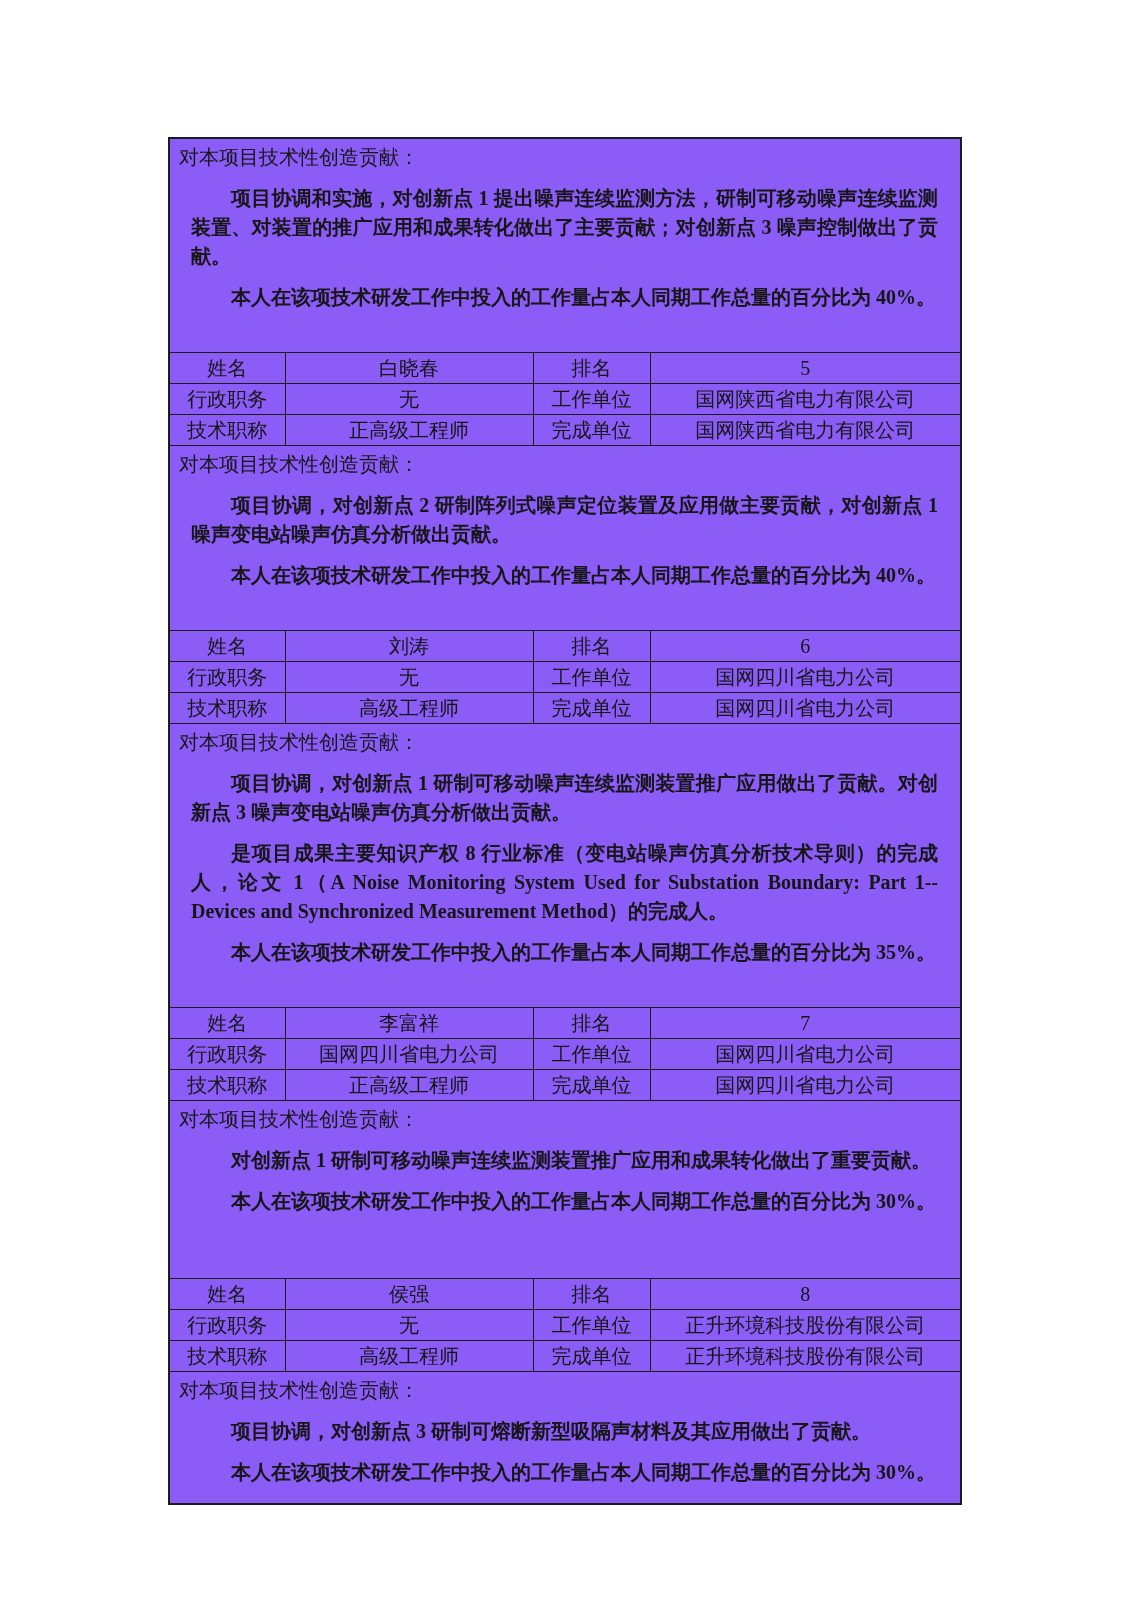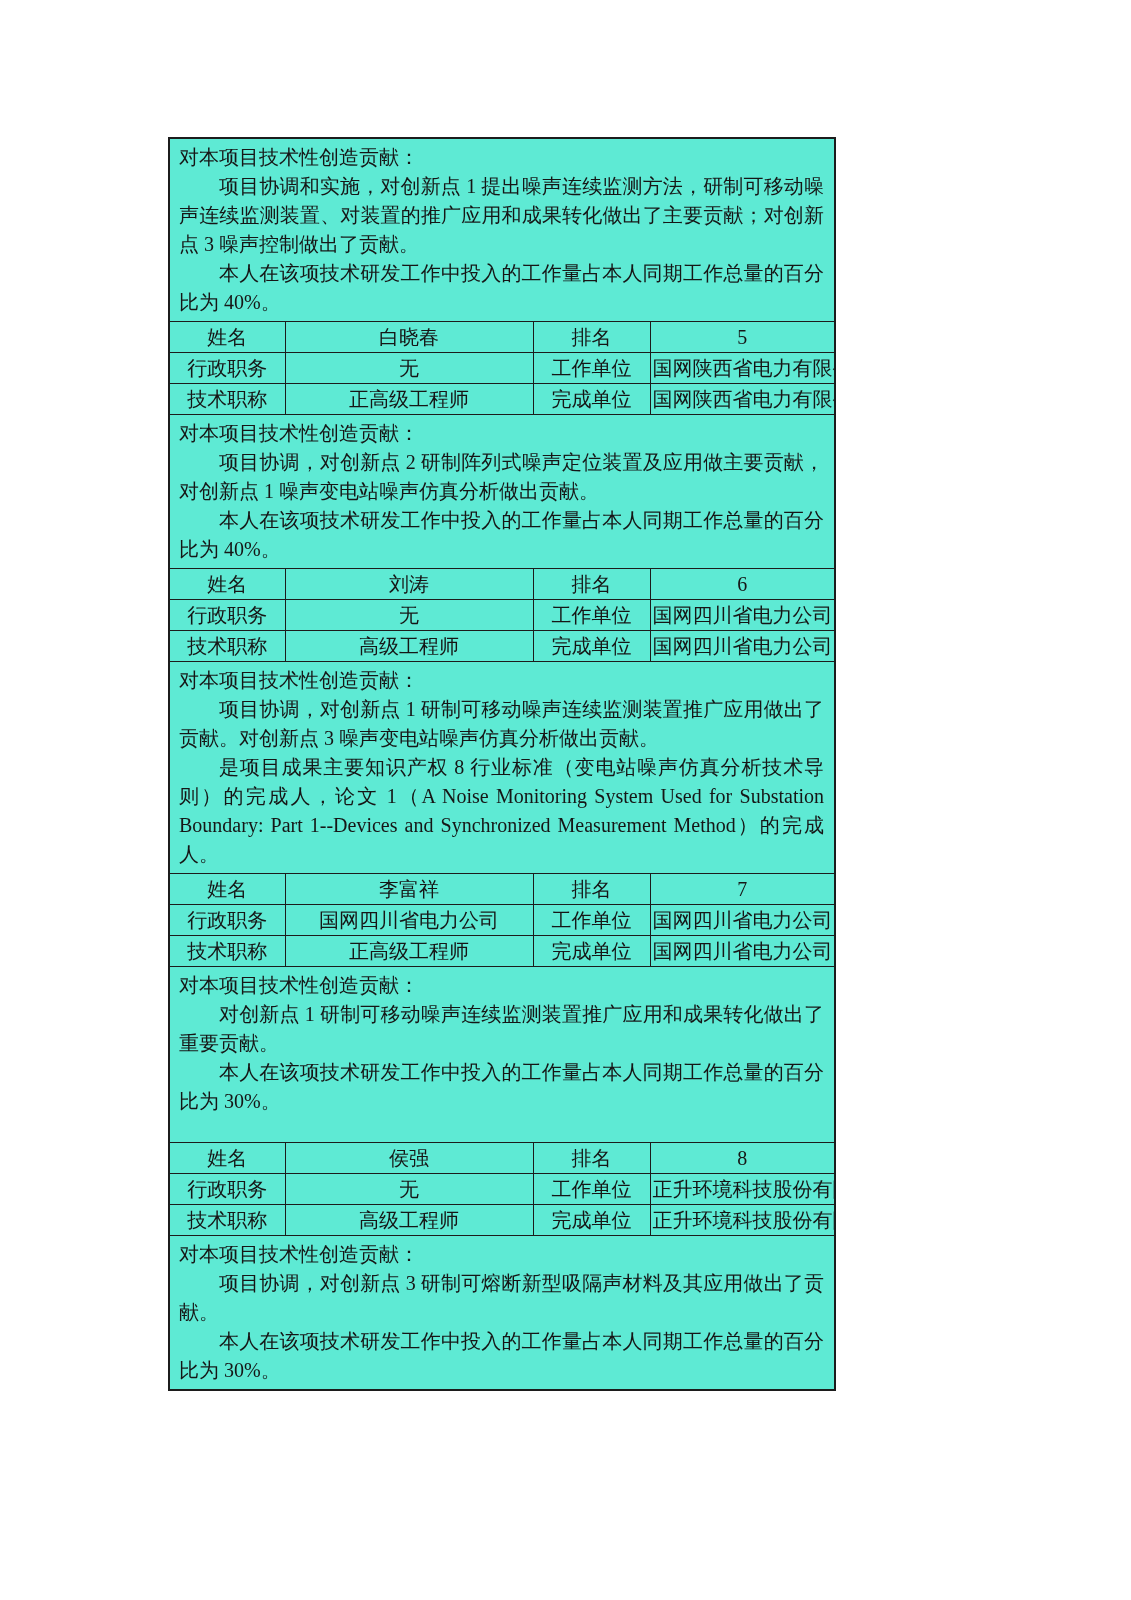--- a/index.html
+++ b/index.html
@@ -13,48 +13,50 @@
     height: 1600px;
     background: #ffffff;
     font-family: "Liberation Serif", "DejaVu Serif", serif;
     color: #161616;
     overflow: hidden;
   }
   .doc {
     position: absolute;
     left: 168px;
     top: 137px;
-    width: 668px;
+    width: 794px;
     box-sizing: border-box;
     border: 2px solid #1c1c1c;
-    background: #5eead4;
+    background: #8b5cf6;
   }
   .contrib {
     box-sizing: border-box;
     padding: 4px 10px 4px 9px;
     font-size: 20px;
     line-height: 29px;
     text-align: justify;
   }
   .contrib .contrib-title {
     text-indent: 0;
     text-align: left;
   }
   .contrib p {
-    margin: 0;
+    margin: 12px;
     text-indent: 2em;
+    font-weight: bold;
   }
   .contrib.tail-gap {
     padding-bottom: 26px;
   }
   table.person {
     width: 100%;
     border-collapse: collapse;
     table-layout: fixed;
     font-size: 20px;
+    margin-top: 24px;
   }
   table.person td {
     border: 1px solid #1c1c1c;
     height: 30px;
     text-align: center;
     vertical-align: middle;
     padding: 0 2px;
     overflow: hidden;
     white-space: nowrap;
   }
@@ -137,20 +139,21 @@
           <td>完成单位</td>
           <td>国网四川省电力公司</td>
         </tr>
       </tbody>
     </table>
 
     <div class="contrib">
       <div class="contrib-title">对本项目技术性创造贡献：</div>
       <p>项目协调，对创新点 1 研制可移动噪声连续监测装置推广应用做出了贡献。对创新点 3 噪声变电站噪声仿真分析做出贡献。</p>
       <p>是项目成果主要知识产权 8 行业标准（变电站噪声仿真分析技术导则）的完成人，论文 1（A Noise Monitoring System Used for Substation Boundary: Part 1--Devices and Synchronized Measurement Method）的完成人。</p>
+      <p>本人在该项技术研发工作中投入的工作量占本人同期工作总量的百分比为 35%。</p>
     </div>
 
     <table class="person">
       <colgroup>
           <col class="c1">
           <col class="c2">
           <col class="c3">
           <col class="c4">
         </colgroup>
       <tbody>

